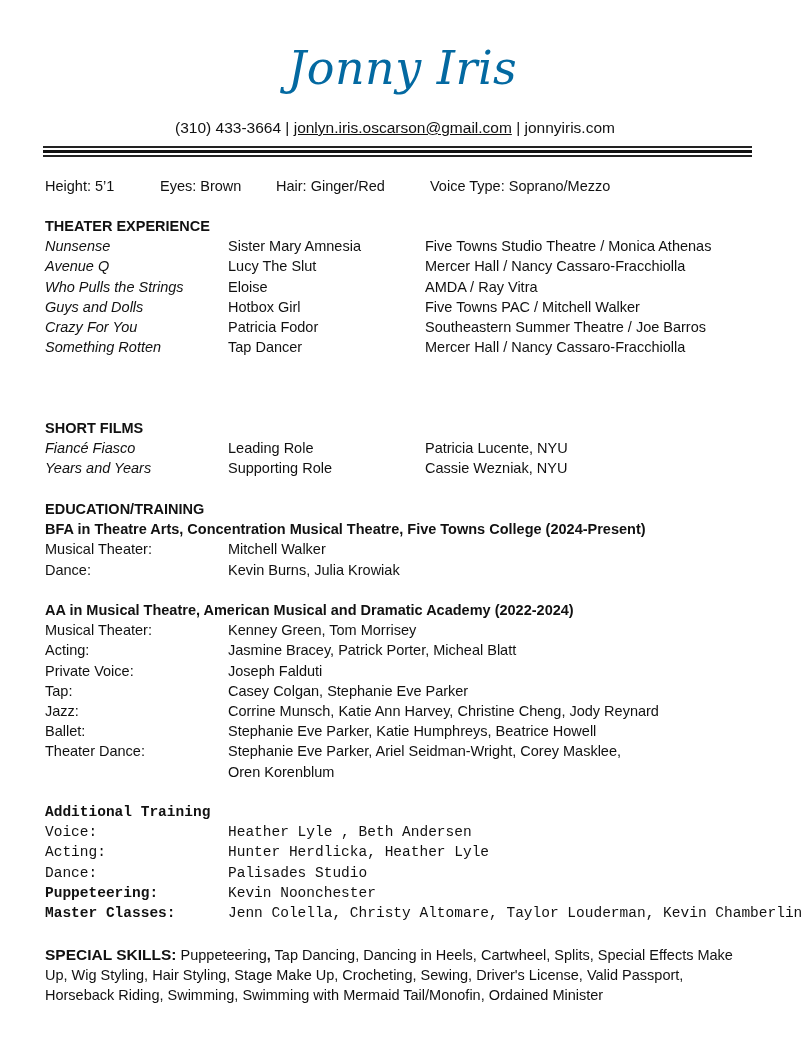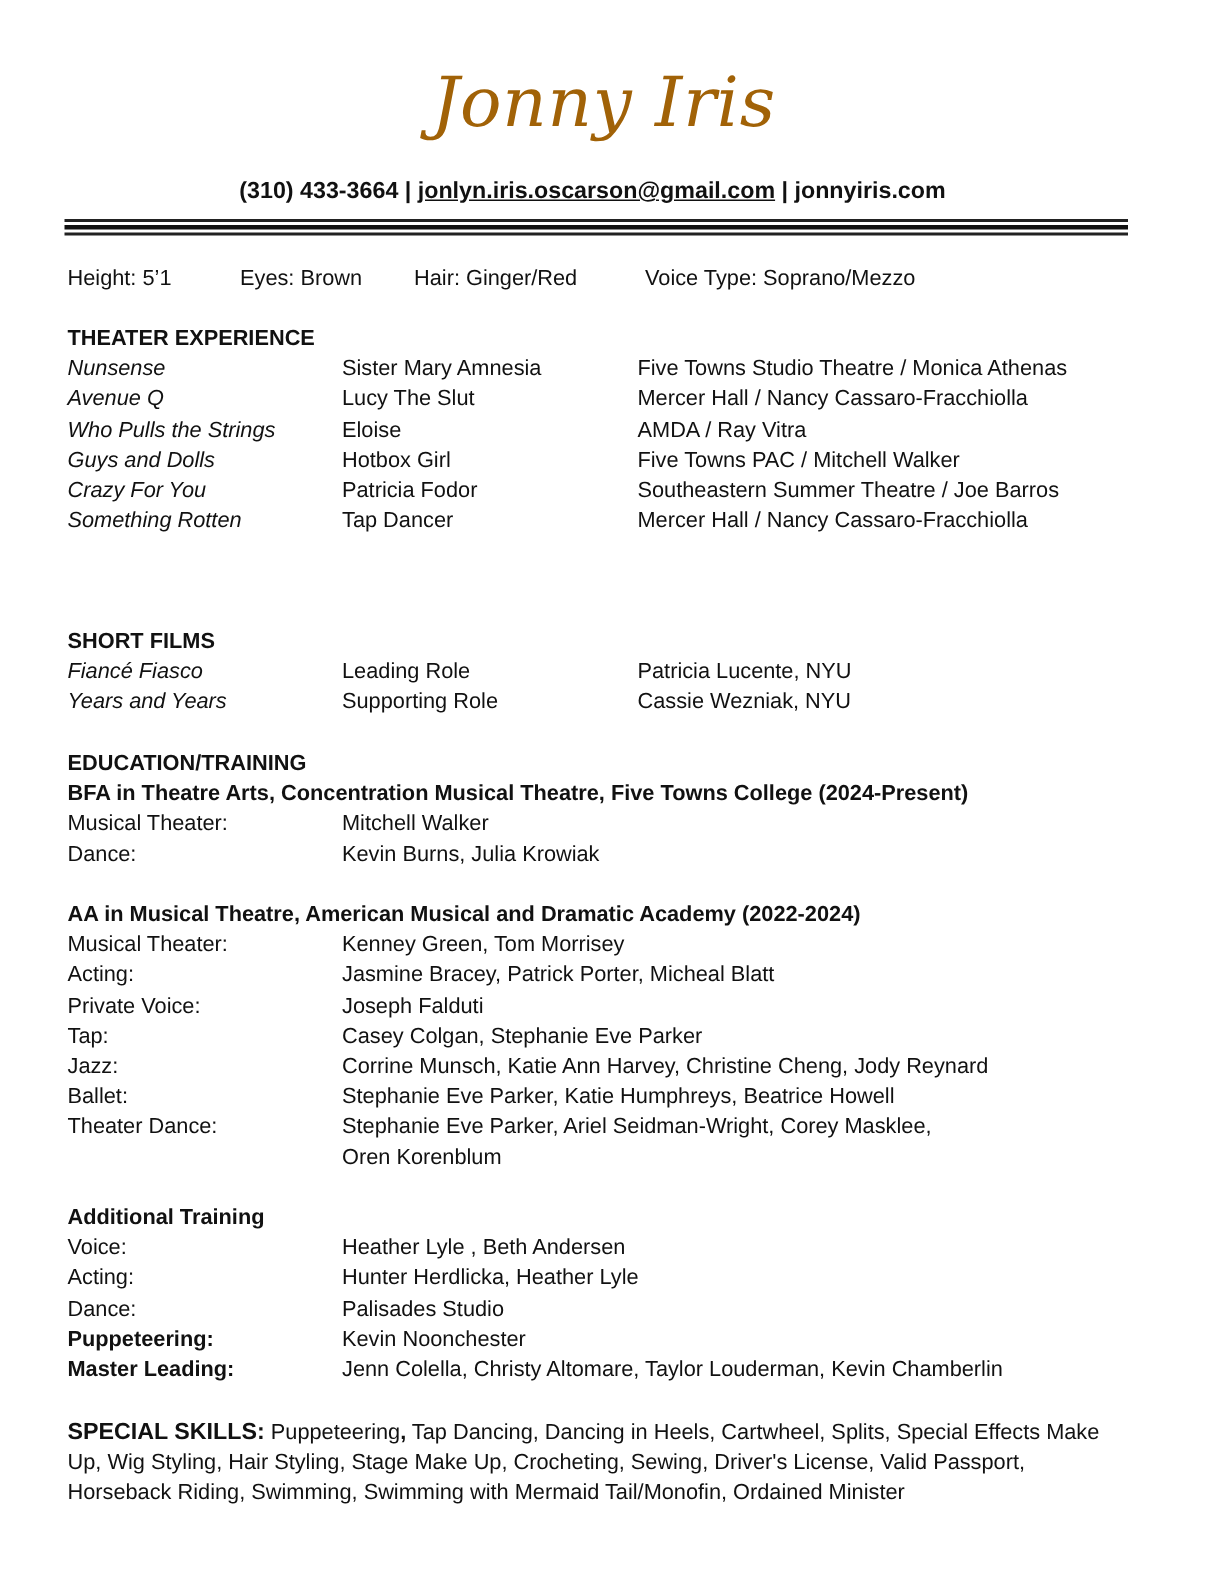--- a/index.html
+++ b/index.html
@@ -4,25 +4,25 @@
 <style>
   html, body { margin: 0; padding: 0; background: #ffffff; }
   body {
     width: 805px; height: 1048px; position: relative; overflow: hidden;
     font-family: "Liberation Sans", sans-serif; color: #111111;
   }
   .page { position: absolute; left: 0; top: 0; width: 805px; height: 1048px; }
   .name {
     position: absolute; left: 0; width: 805px; top: 38px;
     text-align: center; font-family: "DejaVu Serif", serif; font-style: italic;
-    font-size: 46px; color: #a16207; line-height: 60px; letter-spacing: 0.5px;
+    font-size: 46px; color: #0369a1; line-height: 60px; letter-spacing: 0.5px;
   }
   .contact {
     position: absolute; left: 0; width: 790px; top: 118px; text-align: center;
-    font-size: 15.5px; font-weight: bold; line-height: 20px;
+    font-size: 15.5px; font-weight: normal; line-height: 20px;
   }
   .contact .email { text-decoration: underline; color: #111; }
   .rule { position: absolute; left: 43px; width: 709px; }
   .rule.r1 { top: 146px; height: 1.5px; background: #222; }
   .rule.r2 { top: 149.5px; height: 3.5px; background: #111; }
   .rule.r3 { top: 155px; height: 1.5px; background: #222; }
   .stats { position: absolute; top: 176px; left: 45px; font-size: 14.5px; line-height: 20px; }
   .stats span { position: absolute; white-space: nowrap; }
   .sec { position: absolute; left: 45px; font-size: 14.5px; line-height: 20.2px; }
   .h { font-weight: bold; white-space: nowrap; }
@@ -159,41 +159,41 @@
           <span class="c1">Theater Dance:</span>
           <span class="c2">Stephanie Eve Parker, Ariel Seidman-Wright, Corey Masklee,</span>
         </div>
         <div class="row">
           <span class="c1"></span>
           <span class="c2">Oren Korenblum</span>
         </div>
       </div>
   </div>
 
-  <div class="sec" style="top:802px; width:720px;">
+  <div class="sec" style="top:802px; width:720px;font-family:Liberation Mono, monospace;">
     <div class="h">Additional Training</div>
     <div id="add-rows">
         <div class="row">
           <span class="c1">Voice:</span>
           <span class="c2">Heather Lyle , Beth Andersen</span>
         </div>
         <div class="row">
           <span class="c1">Acting:</span>
           <span class="c2">Hunter Herdlicka, Heather Lyle</span>
         </div>
         <div class="row">
           <span class="c1">Dance:</span>
           <span class="c2">Palisades Studio</span>
         </div>
         <div class="row">
           <span class="c1 b">Puppeteering:</span>
           <span class="c2">Kevin Noonchester</span>
         </div>
         <div class="row">
-          <span class="c1 b">Master Leading:</span>
+          <span class="c1 b">Master Classes:</span>
           <span class="c2">Jenn Colella, Christy Altomare, Taylor Louderman, Kevin Chamberlin</span>
         </div>
       </div>
   </div>
 
   <div class="skills">
     <span class="lbl">SPECIAL SKILLS:</span>
     <span>Puppeteering</span><span class="b">,</span><span> Tap Dancing, Dancing in Heels, Cartwheel, Splits, Special Effects Make Up, Wig Styling, Hair Styling, Stage Make Up, Crocheting, Sewing, Driver's License, Valid Passport, Horseback Riding, Swimming, Swimming with Mermaid Tail/Monofin, Ordained Minister</span>
   </div>
 

